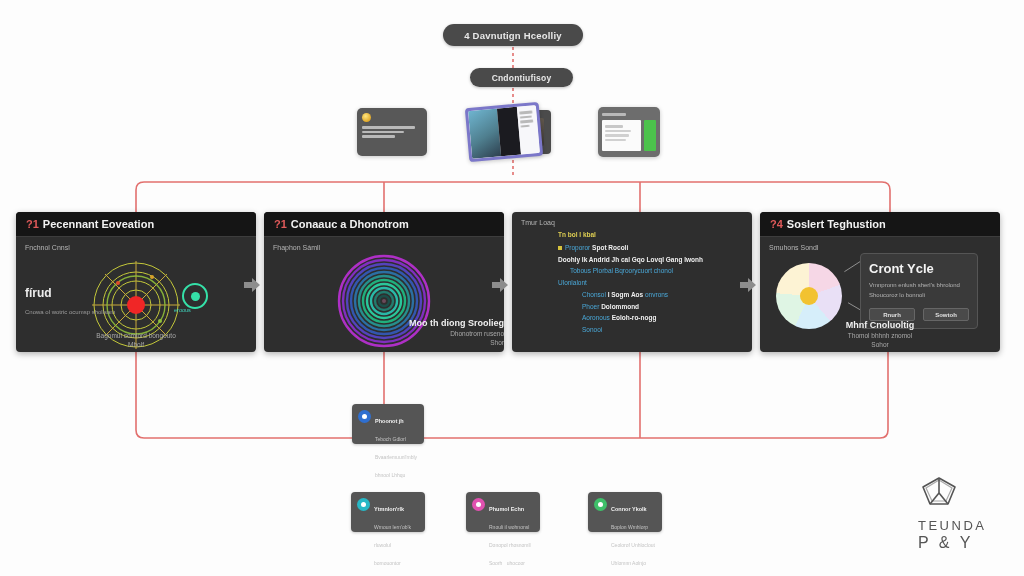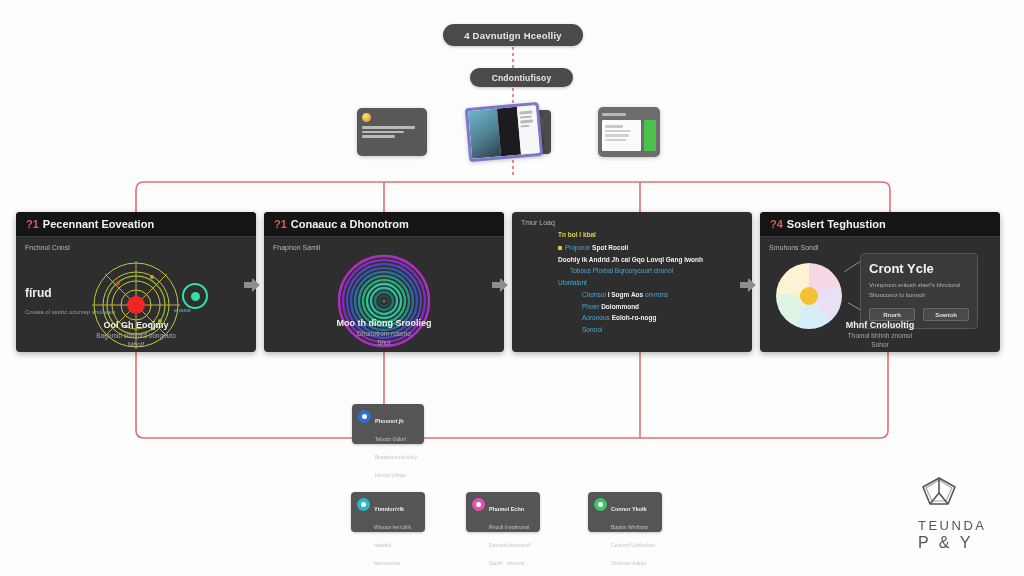--- a/index.html
+++ b/index.html
@@ -101,21 +101,21 @@
   .side-note{position:absolute;left:9px;bottom:34px;filter:blur(.7px);}
   .side-note b{font-size:12px;color:#ededed;display:block;}
   .side-note span{font-size:6px;color:#9d9d9d;}
   .badge-teal{position:absolute;left:166px;top:46px;width:22px;height:22px;border-radius:50%;
      border:2px solid #35e0a8;display:flex;align-items:center;justify-content:center;}
   .badge-teal i{display:block;width:9px;height:9px;border-radius:50%;background:#35e0a8;}
   .badge-cap{position:absolute;left:158px;top:70px;font-size:5.5px;color:#3fd8c0;filter:blur(.6px);}
 
   
   .rings{position:absolute;left:72px;top:16px;width:96px;height:96px;}
-  .ring-cap{position:absolute;left:0;right:0;bottom:6px;text-align:center;filter:blur(.7px);}
+  .ring-cap{position:absolute;left:0;right:0;bottom:6px;text-align:right;filter:blur(.7px);}
 
   
   .tree{position:absolute;left:46px;top:18px;right:8px;font-size:6.5px;line-height:1.5;filter:blur(.55px);}
   .tree .t-title{color:#dfcf52;font-weight:bold;margin-bottom:3px;}
   .tree .node{margin:2px 0;}
   .tree .lnk{color:#4aa8d8;}
   .tree .wht{color:#f0f0f0;font-weight:bold;}
   .tree .bullet{display:inline-block;width:4px;height:4px;background:#d6c23c;margin-right:3px;}
   .tree .ind1{padding-left:12px;}
   .tree .ind2{padding-left:24px;}
@@ -274,21 +274,20 @@
         <i></i>
       </div>
       <div class="badge-cap">eroous</div>
 
       <div class="side-note">
         <b>fírud</b>
         <span>Cnowa ol wotric ocumsp sholisam</span>
       </div>
 
       <div class="radar-cap">
-        <div class="cap-main">Ool Gh Eoqjmy</div>
         <div class="cap-sub">Bagomul comlord bongouto</div>
         <div class="cap-sub">Mbolf</div>
       </div>
     </div>
   </div>
 
   <div class="panel" id="panel-2">
     <div class="panel-head">
       <span class="num">?1</span>
       <span>Conaauc a Dhonotrom</span>

